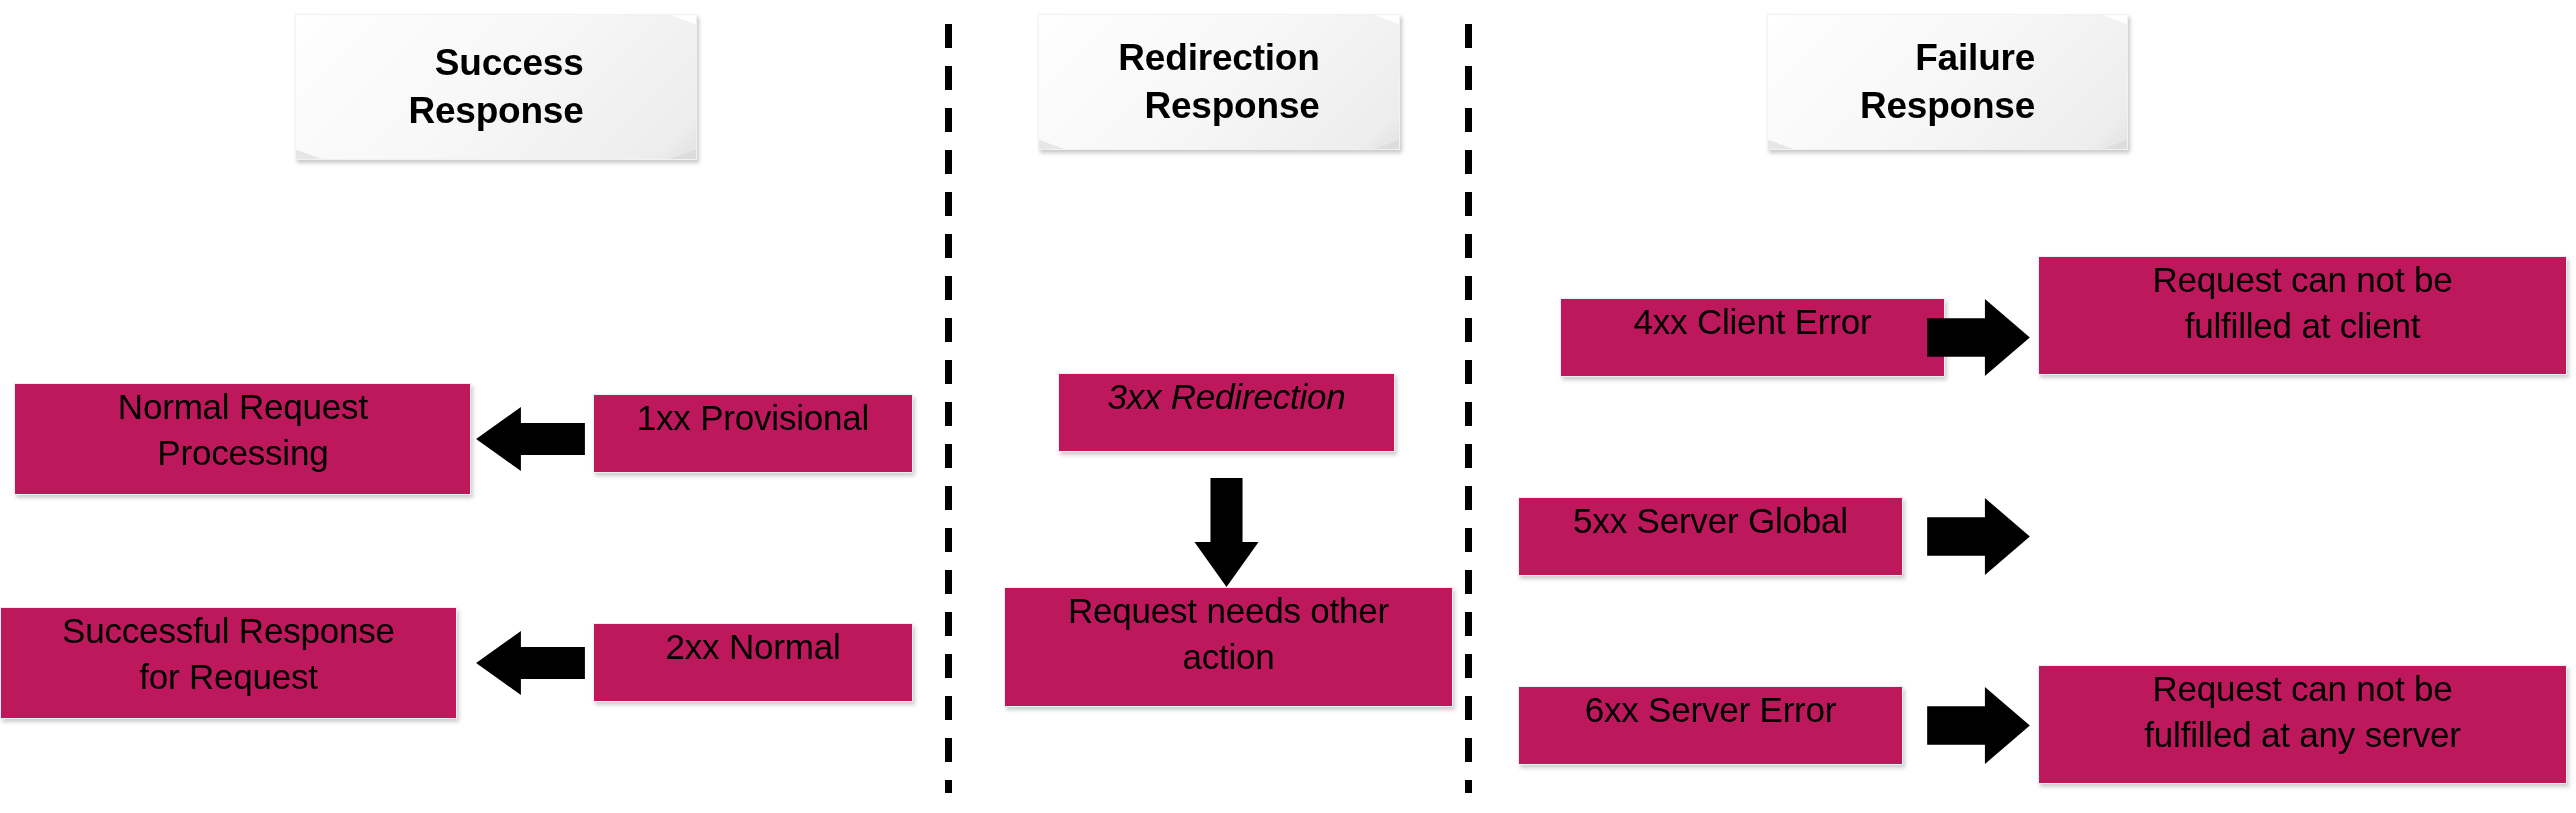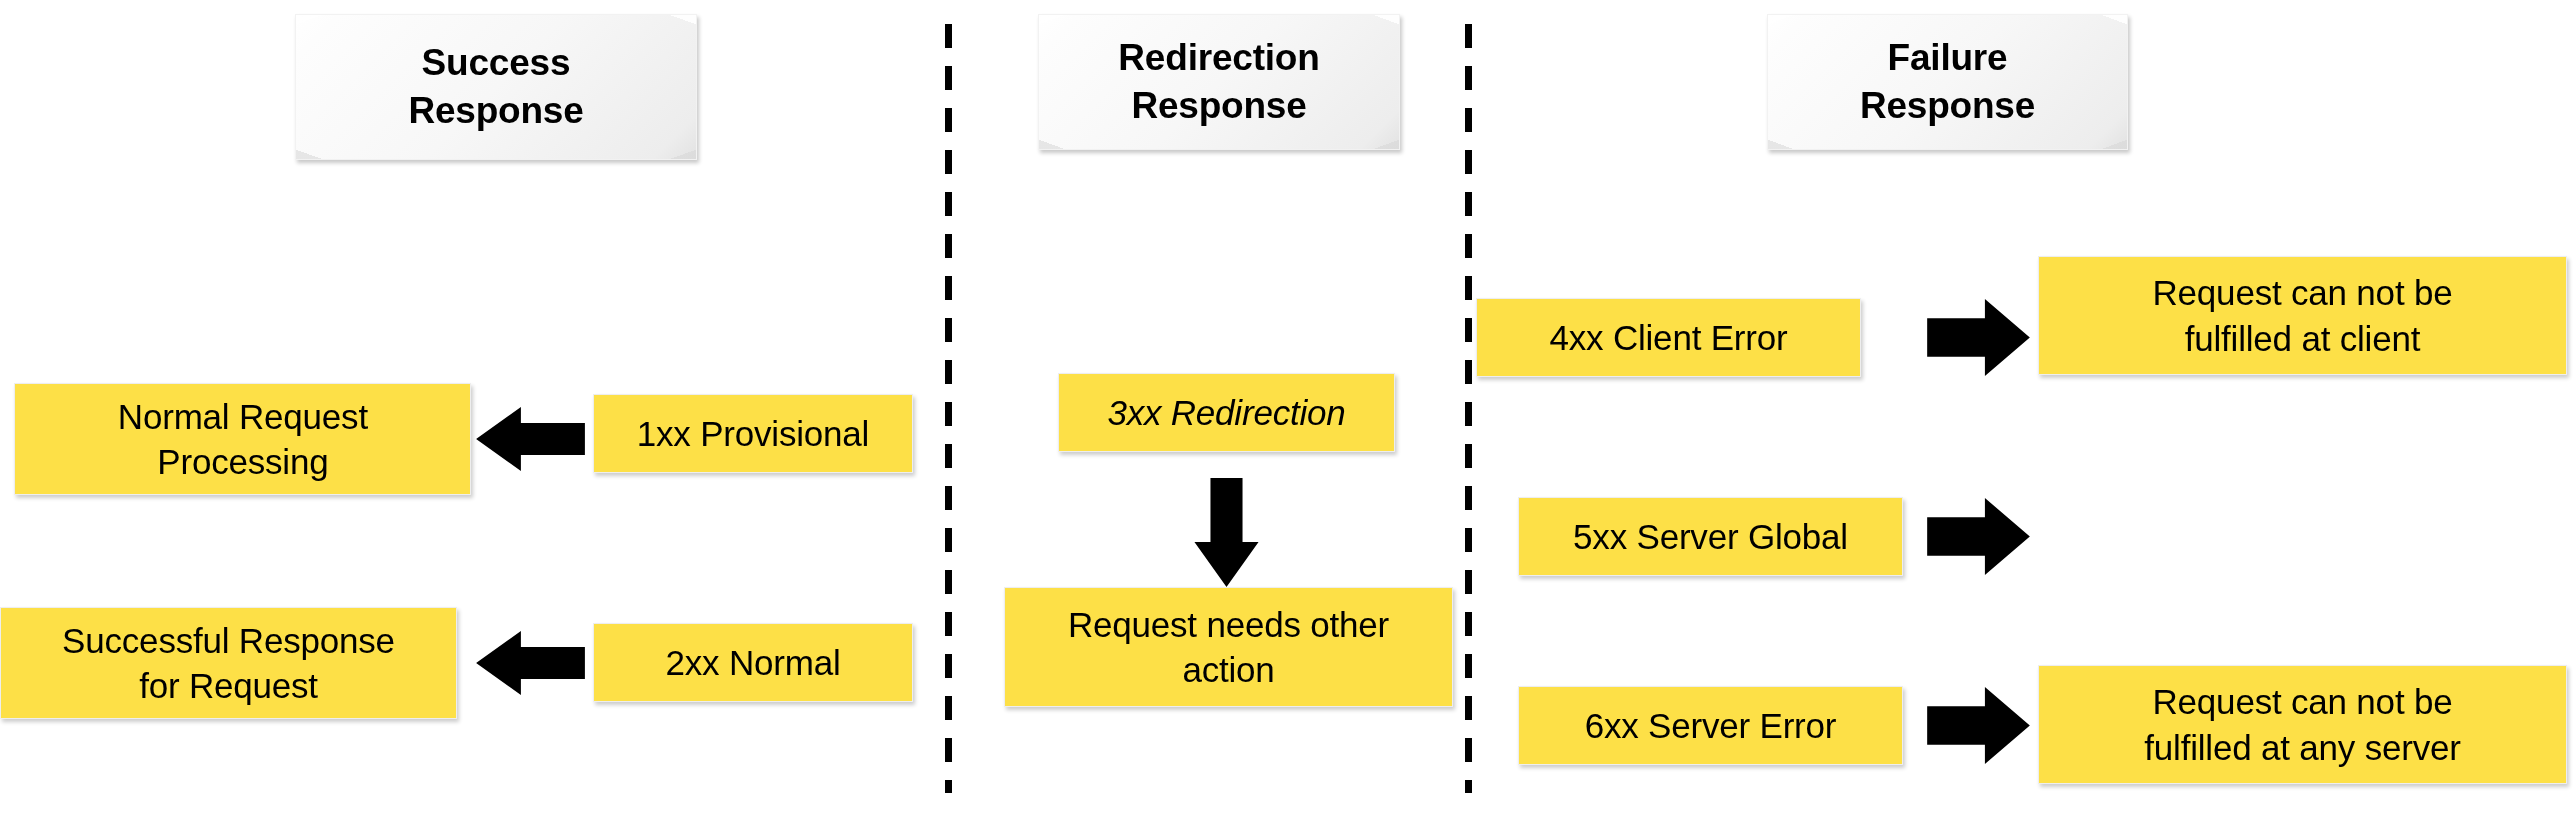--- a/index.html
+++ b/index.html
@@ -40,34 +40,34 @@
       linear-gradient(to top left,     rgba(214,214,214,0.55) 0 8.8px, rgba(255,255,255,0) 8.8px);
     pointer-events: none;
   }
   .hdr-label {
     position: relative;
     z-index: 2;
     font-weight: bold;
     font-size: 37px;
     line-height: 1.30;
     color: #000000;
-    text-align: center;
+    text-align: right;
     letter-spacing: -0.2px;
     white-space: pre-line;
   }
 
   
   .box {
     position: absolute;
     box-sizing: border-box;
-    background: #fde047;
+    background: #be185d;
     border: 0.8px solid #eeeeee;
     box-shadow: 2.4px 3.2px 4px rgba(0,0,0,0.20);
     display: flex;
-    align-items: center;
+    align-items: flex-start;
     justify-content: center;
   }
   .box-label {
     font-size: 35px;
     line-height: 1.30;
     color: #000000;
     text-align: center;
     white-space: pre-line;
     letter-spacing: -0.2px;
   }
@@ -153,21 +153,21 @@
 action</span>
   </div>
 
   <div class="divider" style="left:1465px; top:24px; height:769px;"></div>
 
   <div class="hdr-box" style="left:1767px; top:14.4px; width:361px; height:136px;">
     <span class="hdr-label">Failure
 Response</span>
   </div>
 
-  <div class="box" style="left:1476px; top:298px; width:385px; height:79px;">
+  <div class="box" style="left:1560px; top:298px; width:385px; height:79px;">
     <span class="box-label">4xx Client Error</span>
   </div>
   <div class="arrow" style="left:1927px; top:299px; width:103px; height:77px;">
     <svg viewBox="0 0 128 96" width="103" height="77" aria-hidden="true">
       <polygon points="128,48 72,0 72,24 0,24 0,72 72,72 72,96" fill="#000000"></polygon>
     </svg>
   </div>
   <div class="box" style="left:2038px; top:256px; width:529px; height:119px;">
     <span class="box-label">Request can not be
 fulfilled at client</span>

